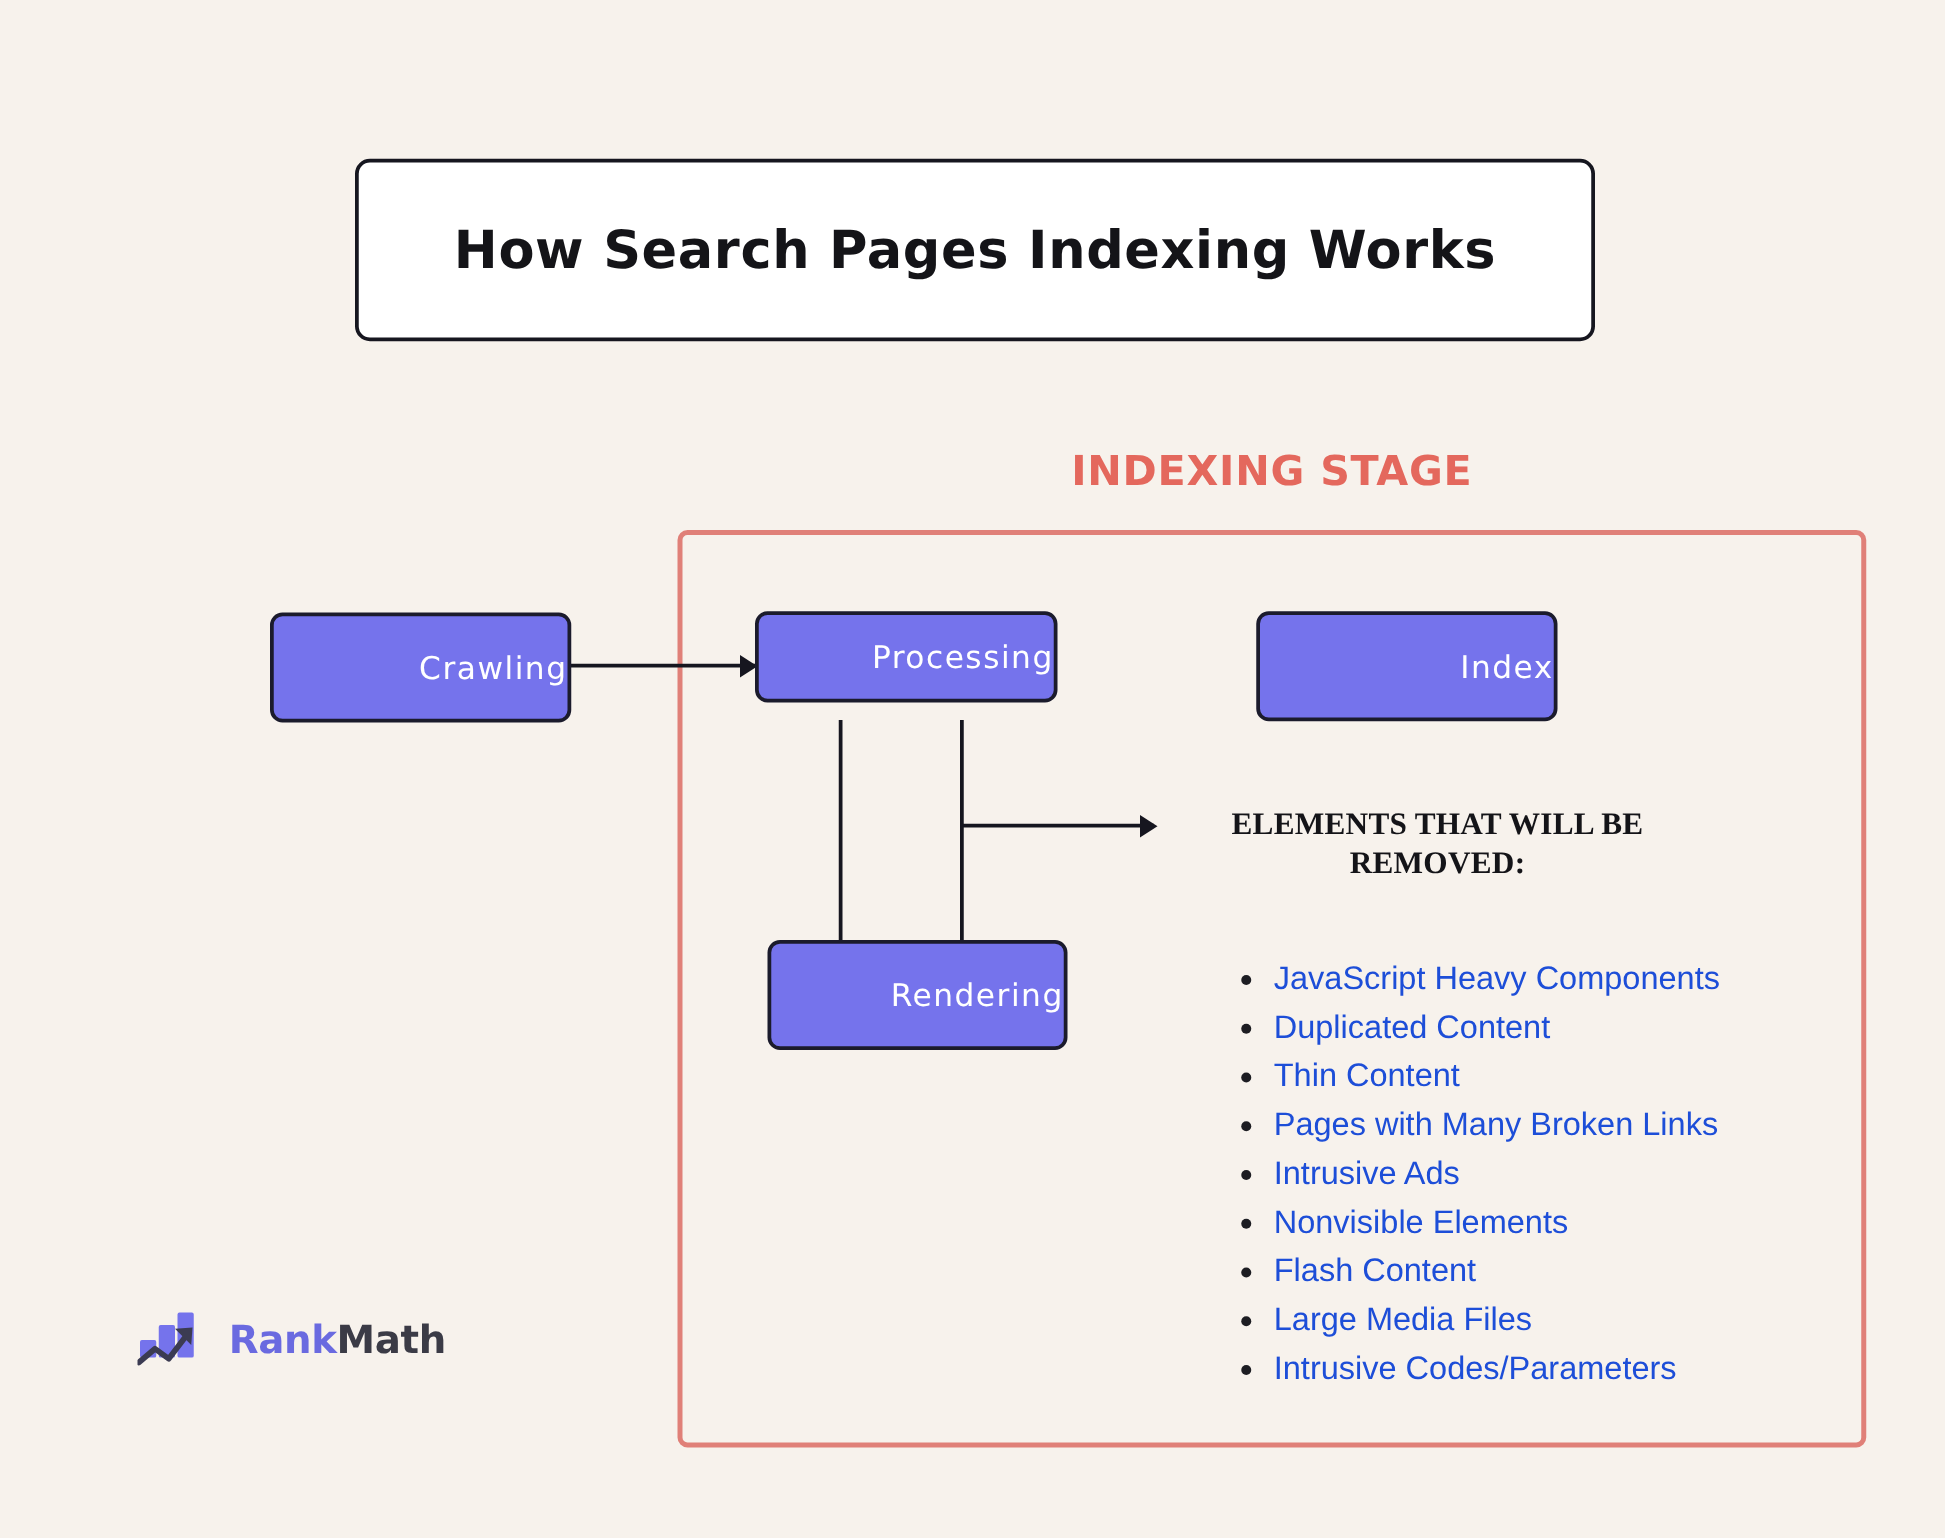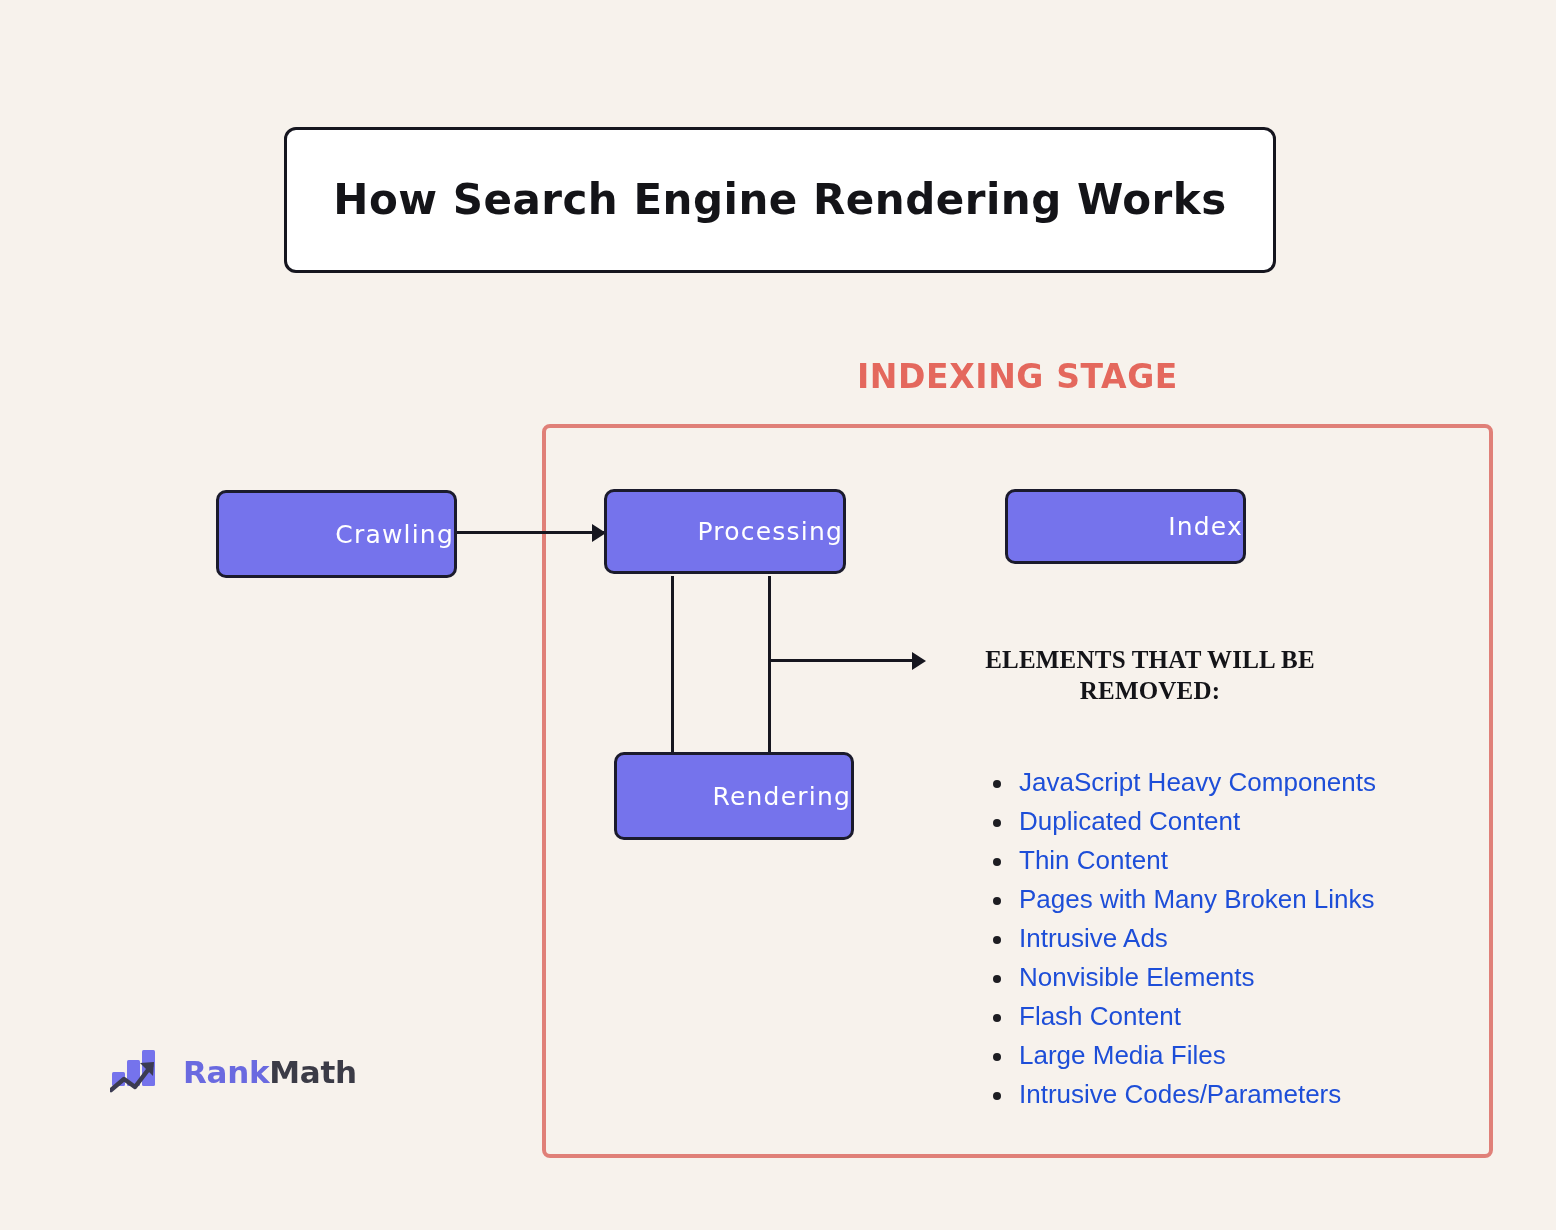--- a/index.html
+++ b/index.html
@@ -82,22 +82,22 @@
     display: flex;
     align-items: center;
     justify-content: flex-end;
     color: #ffffff;
     font-family: "DejaVu Sans", sans-serif;
     font-size: 25px;
     letter-spacing: 1.2px;
     font-weight: 400;
   }
   .node-crawling   { left: 216px; top: 490px; width: 241px; height: 88px; }
-  .node-processing { left: 604px; top: 489px; width: 242px; height: 85px; }
-  .node-index      { left: 1005px; top: 489px; width: 241px; height: 75px; }
+  .node-processing { left: 604px; top: 489px; width: 242px; height: 73px; }
+  .node-index      { left: 1005px; top: 489px; width: 241px; height: 88px; }
   .node-rendering  { left: 614px; top: 752px; width: 240px; height: 88px; }
 
   
   .line {
     position: absolute;
     background: #16161f;
   }
   
   .conn-crawl-proc {
     left: 456px; top: 531px; width: 148px; height: 3px;
@@ -177,21 +177,21 @@
   }
   .brand-rank { color: #6a6ae0; }
   .brand-math { color: #3b3b46; }
 </style>
 </head>
 <body>
 
 <div class="stage">
 
   <div class="title-card">
-    <div class="title-text">How Search Engine Rendering Works</div>
+    <div class="title-text">How Search Pages Indexing Works</div>
   </div>
 
   <div class="stage-label">INDEXING STAGE</div>
 
   <div class="stage-frame"></div>
 
   <div class="line conn-crawl-proc"></div>
   <div class="arrowhead-right ah-proc"></div>
 
   <div class="line conn-v-left"></div>

